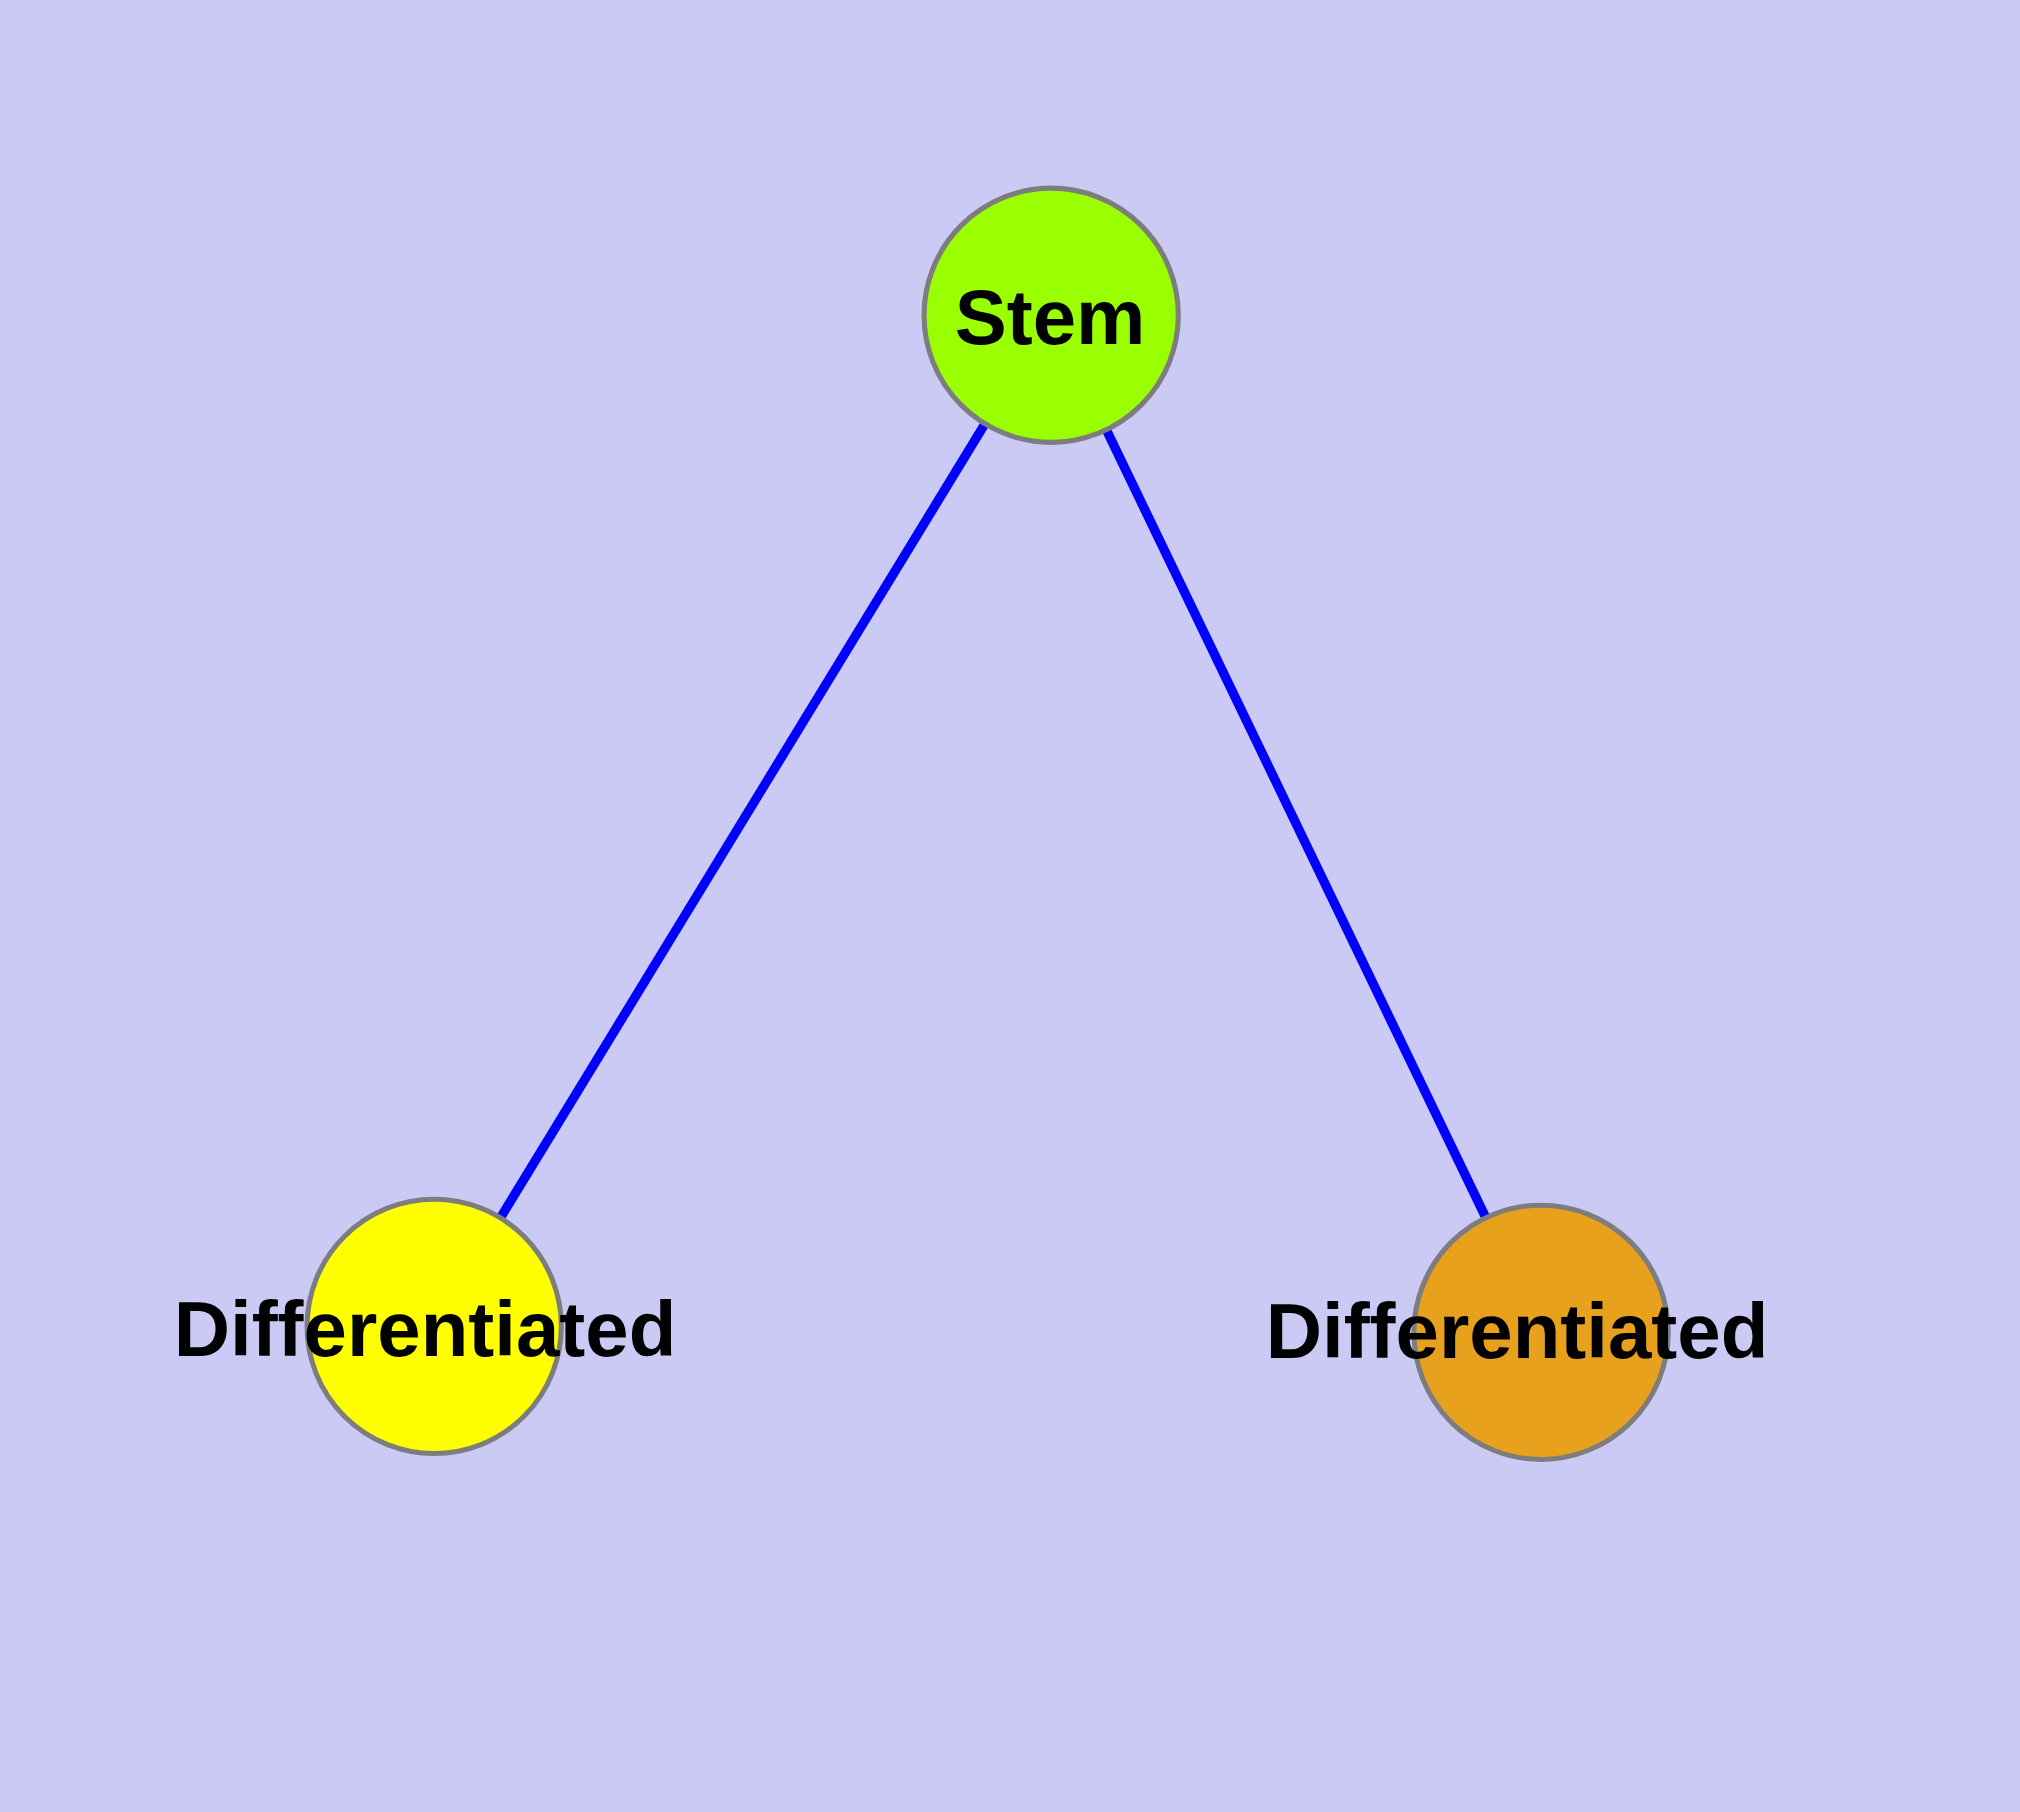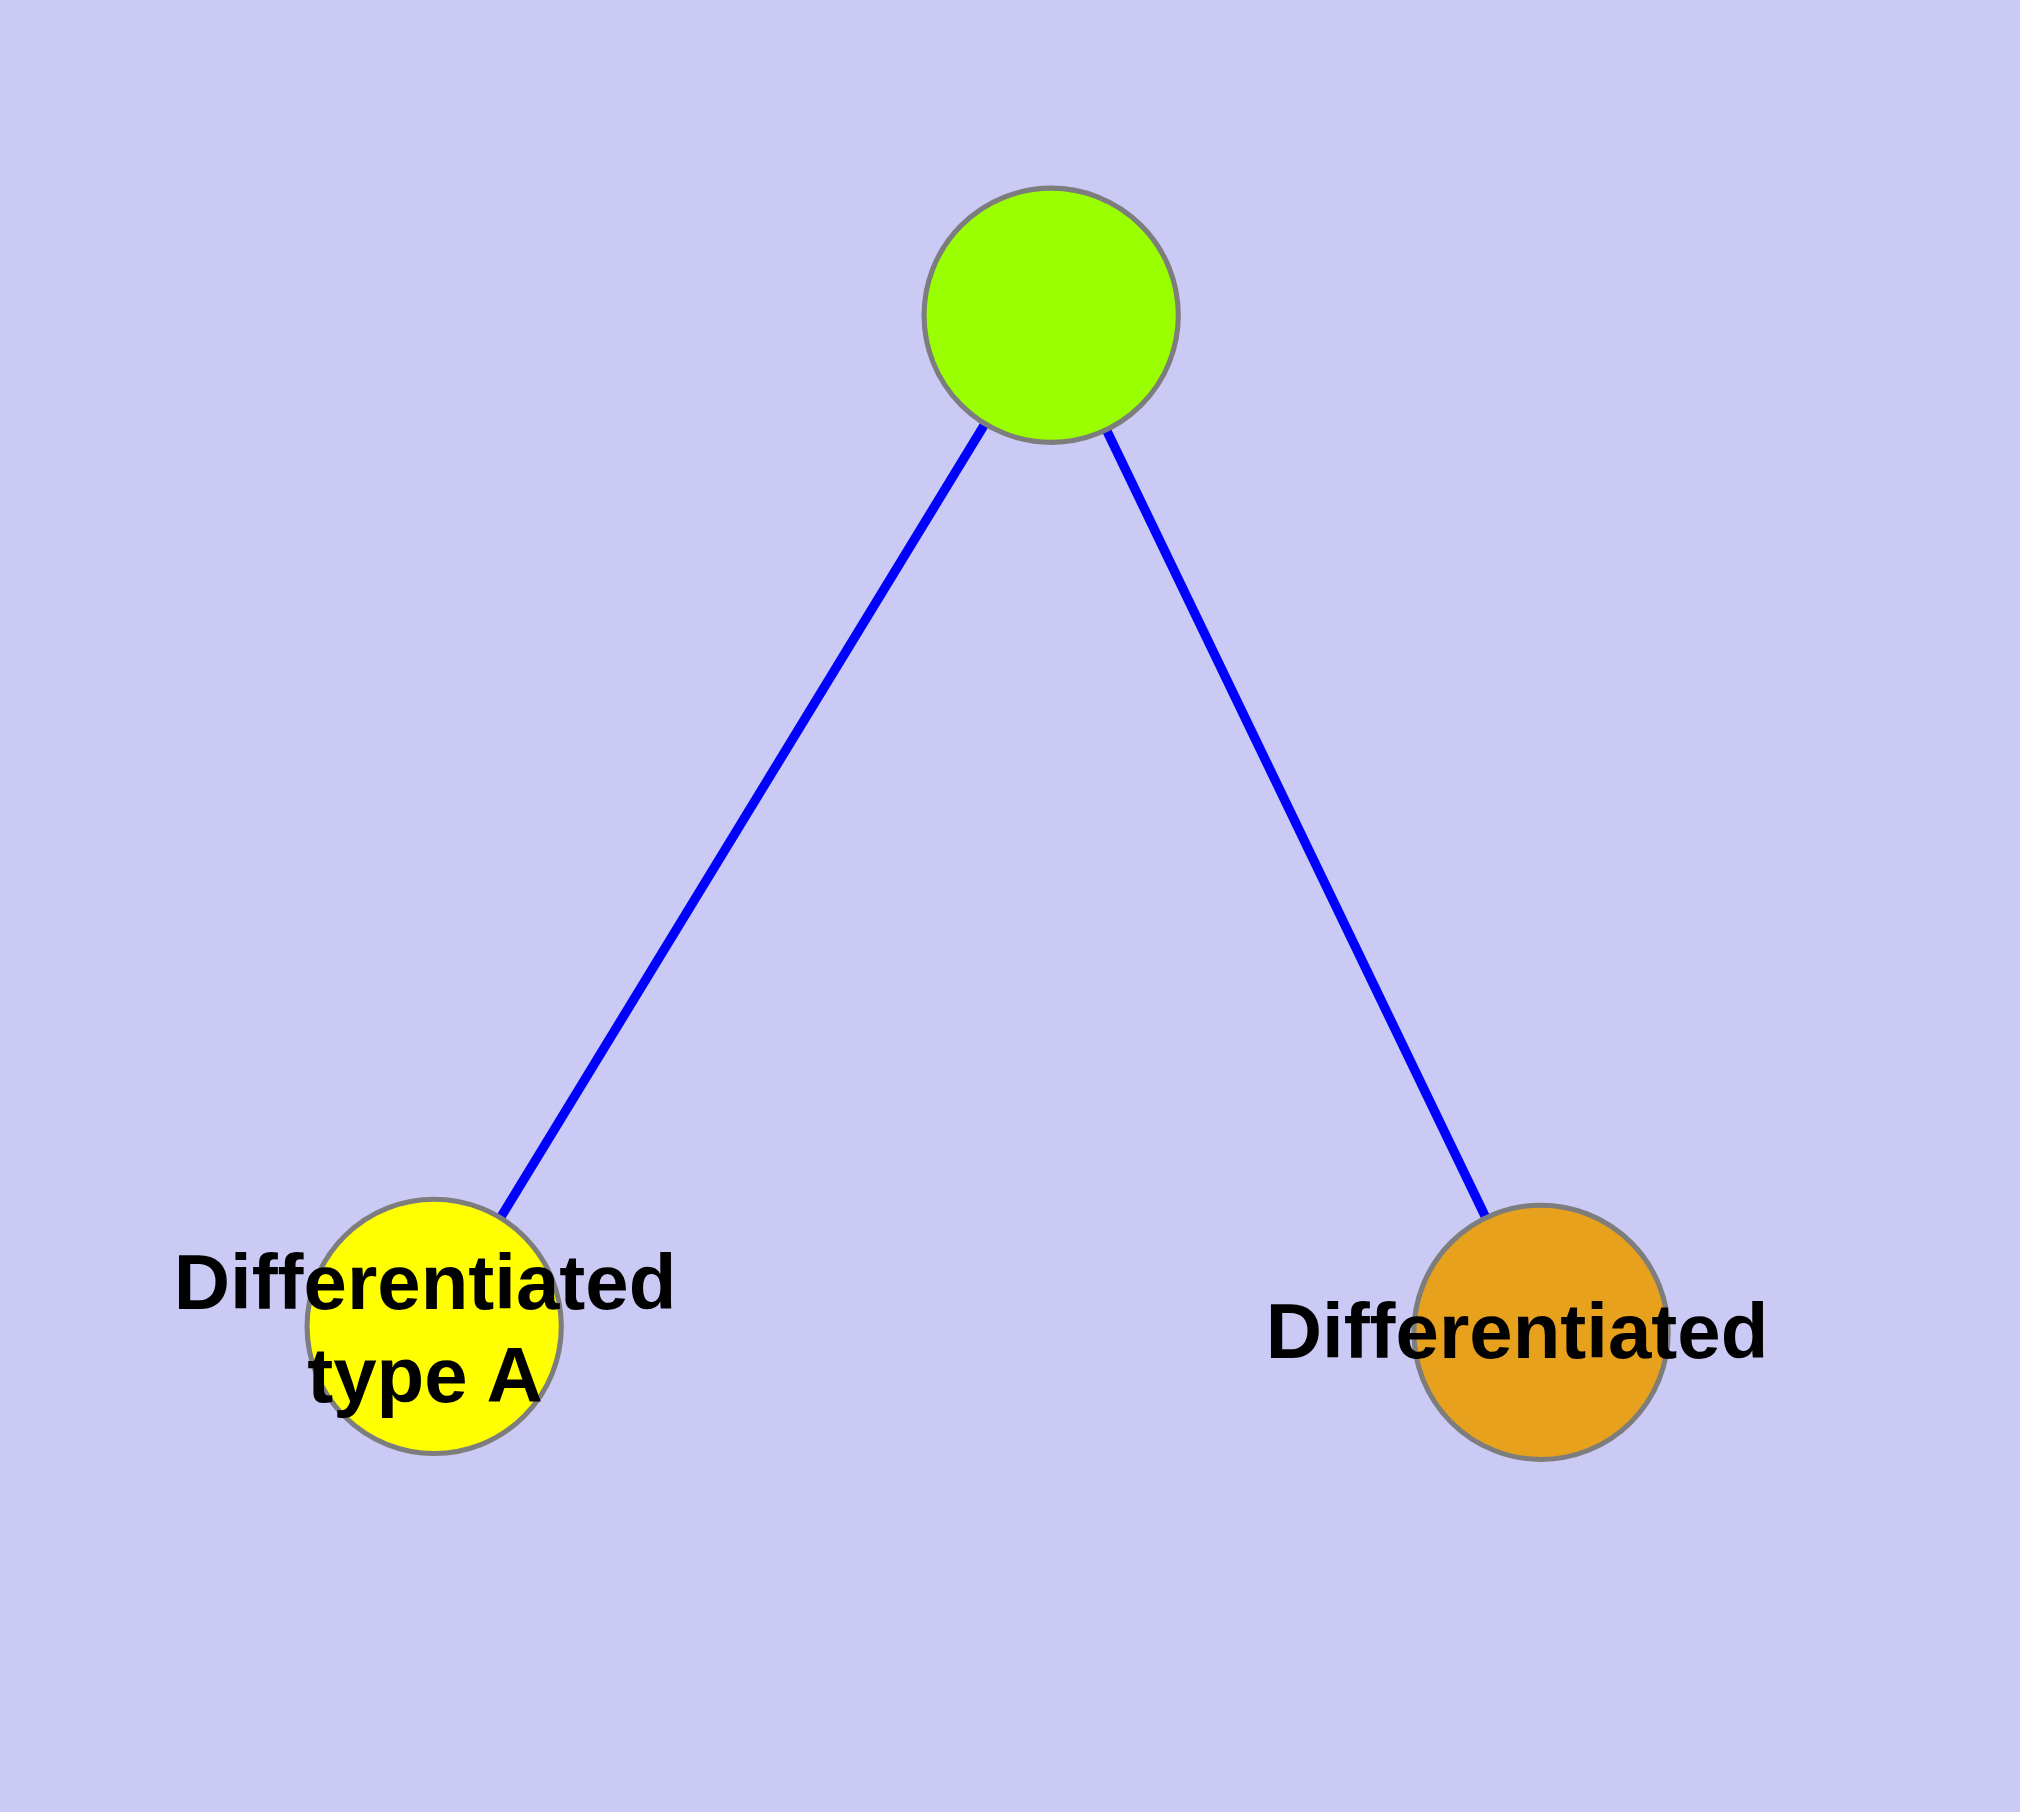--- a/index.html
+++ b/index.html
@@ -46,24 +46,26 @@
 
     <line x1="1240" y1="372" x2="1818" y2="1572" stroke="#0000FF" stroke-width="11"></line>
 
     <circle cx="1240" cy="372" r="150" fill="#9AFF00" stroke="#7D7D7D" stroke-width="6"></circle>
 
     <circle cx="512" cy="1565" r="150" fill="#FFFF00" stroke="#7D7D7D" stroke-width="6"></circle>
 
     <circle cx="1818" cy="1572" r="150" fill="#E8A11D" stroke="#7D7D7D" stroke-width="6"></circle>
   </svg>
 
+  <div class="node-label label-stem" style="color: rgb(0, 0, 0);">
+    <div>Stem</div>
+  </div>
 
   <div class="node-label label-type-a" style="color: rgb(0, 0, 0);">
     <div>Differentiated</div>
-    <div>type A</div>
   </div>
 
   <div class="node-label label-type-b" style="color: rgb(0, 0, 0);">
     <div>Differentiated</div>
   </div>
 
 </div>
 
 
 </body></html>

